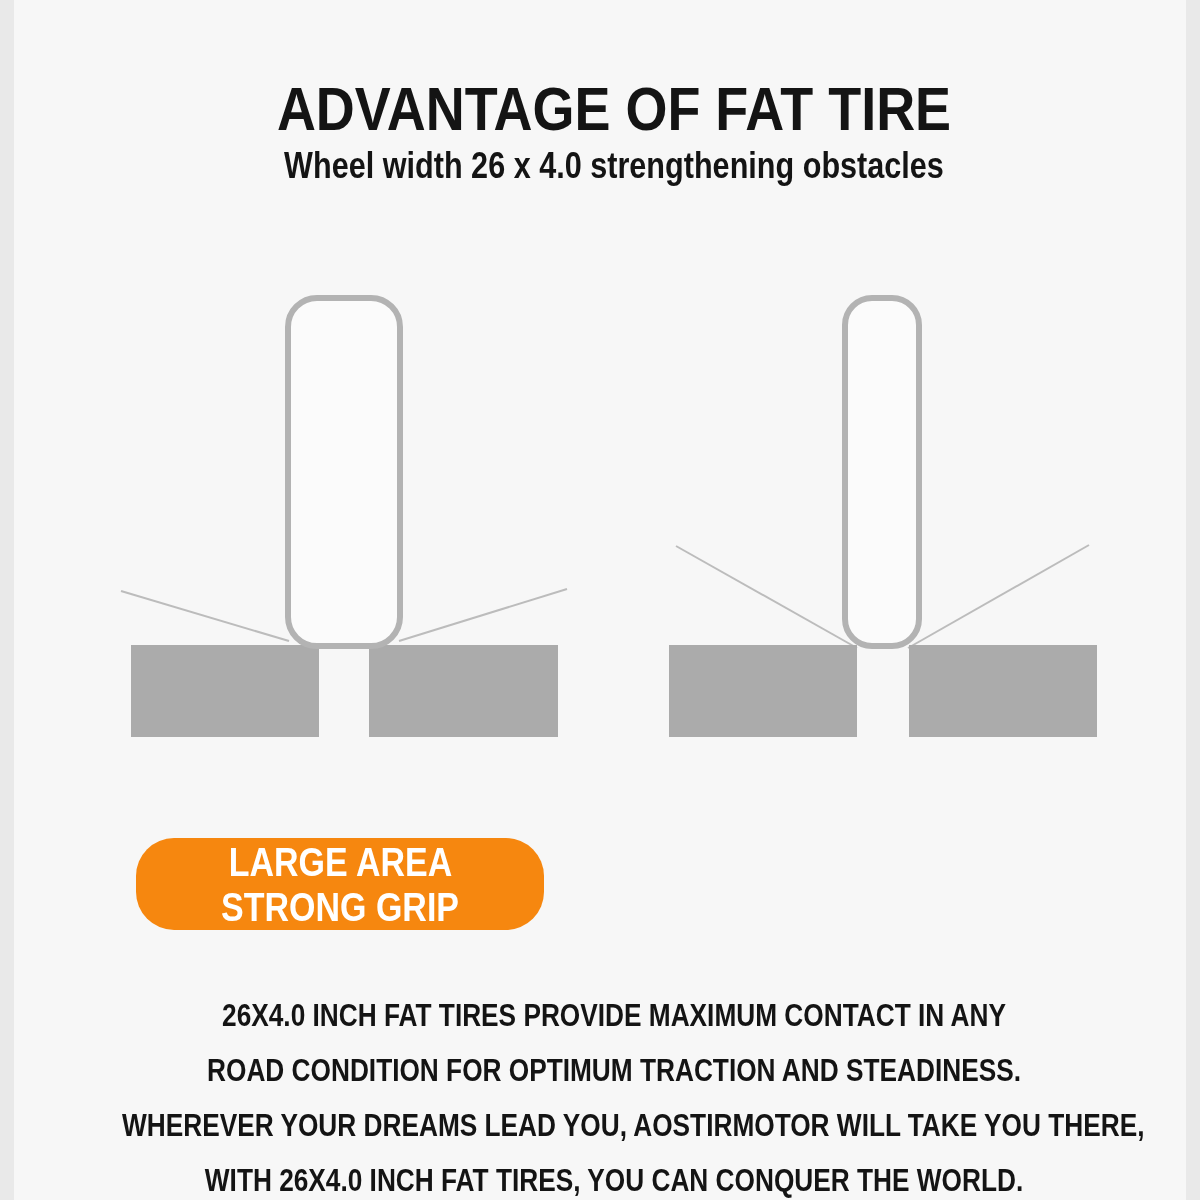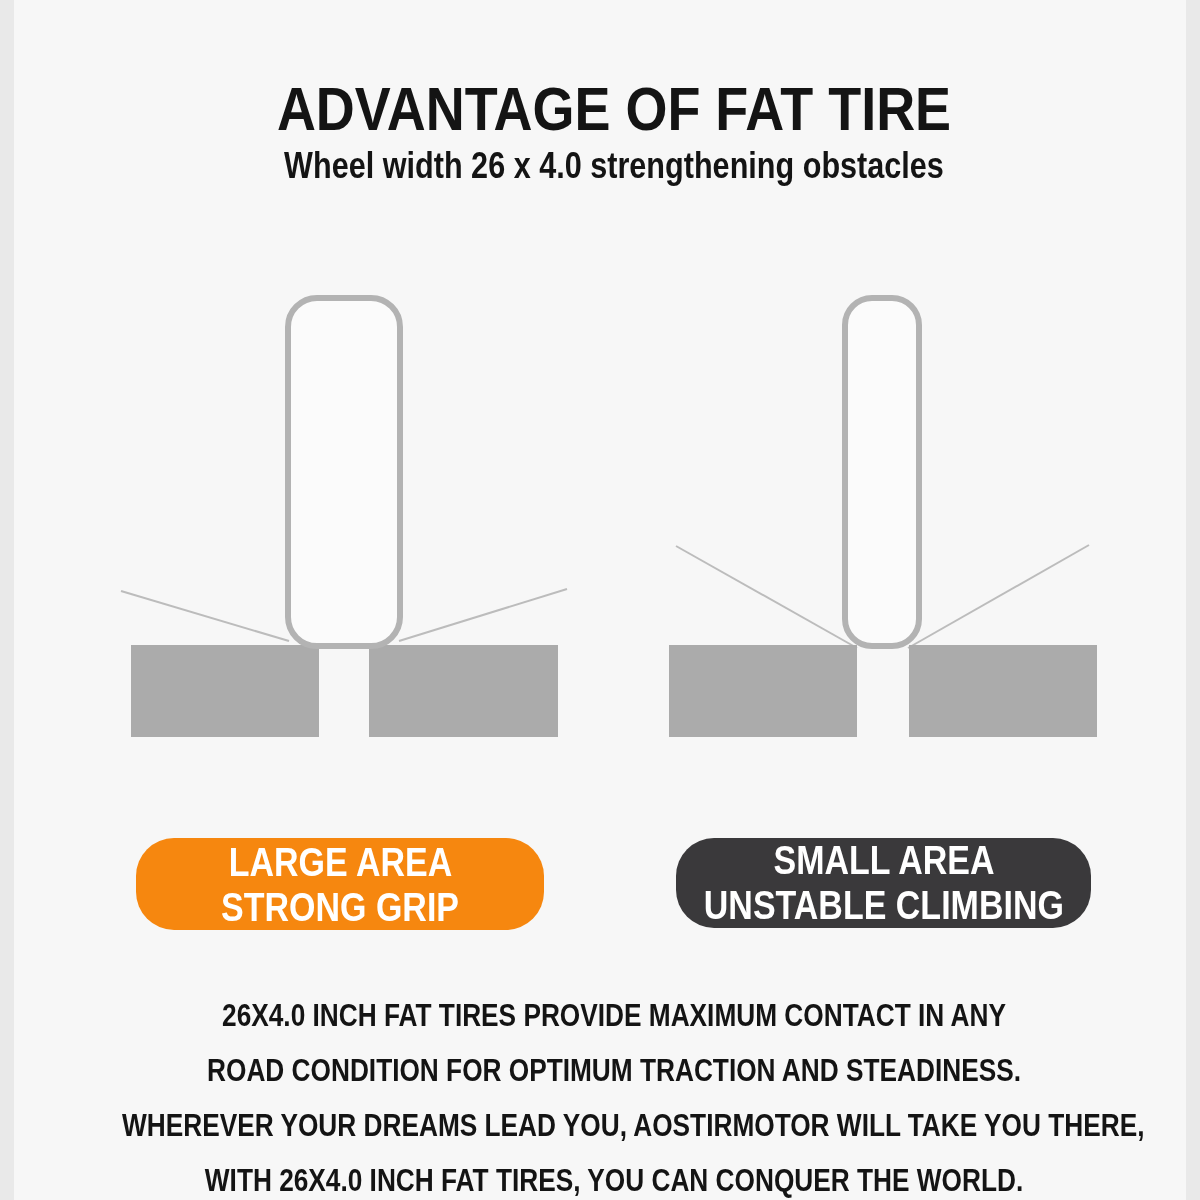--- a/index.html
+++ b/index.html
@@ -88,24 +88,20 @@
   <div class="tire wide"></div>
 
   <div class="block r1"></div>
   <div class="block r2"></div>
   <div class="tire narrow"></div>
 
   <div class="badge orange">
     <div class="bline">LARGE AREA</div>
     <div class="bline">STRONG GRIP</div>
   </div>
-  <div class="badge dark">
-    <div class="bline">SMALL AREA</div>
-    <div class="bline">UNSTABLE CLIMBING</div>
-  </div>
 
   <div class="footer">
     <div class="fline">26X4.0 INCH FAT TIRES PROVIDE MAXIMUM CONTACT IN ANY</div>
     <div class="fline">ROAD CONDITION FOR OPTIMUM TRACTION AND STEADINESS.</div>
     <div class="fline">WHEREVER YOUR DREAMS LEAD YOU, AOSTIRMOTOR WILL TAKE YOU THERE,</div>
     <div class="fline">WITH 26X4.0 INCH FAT TIRES, YOU CAN CONQUER THE WORLD.</div>
   </div>
 
 </div>
 

